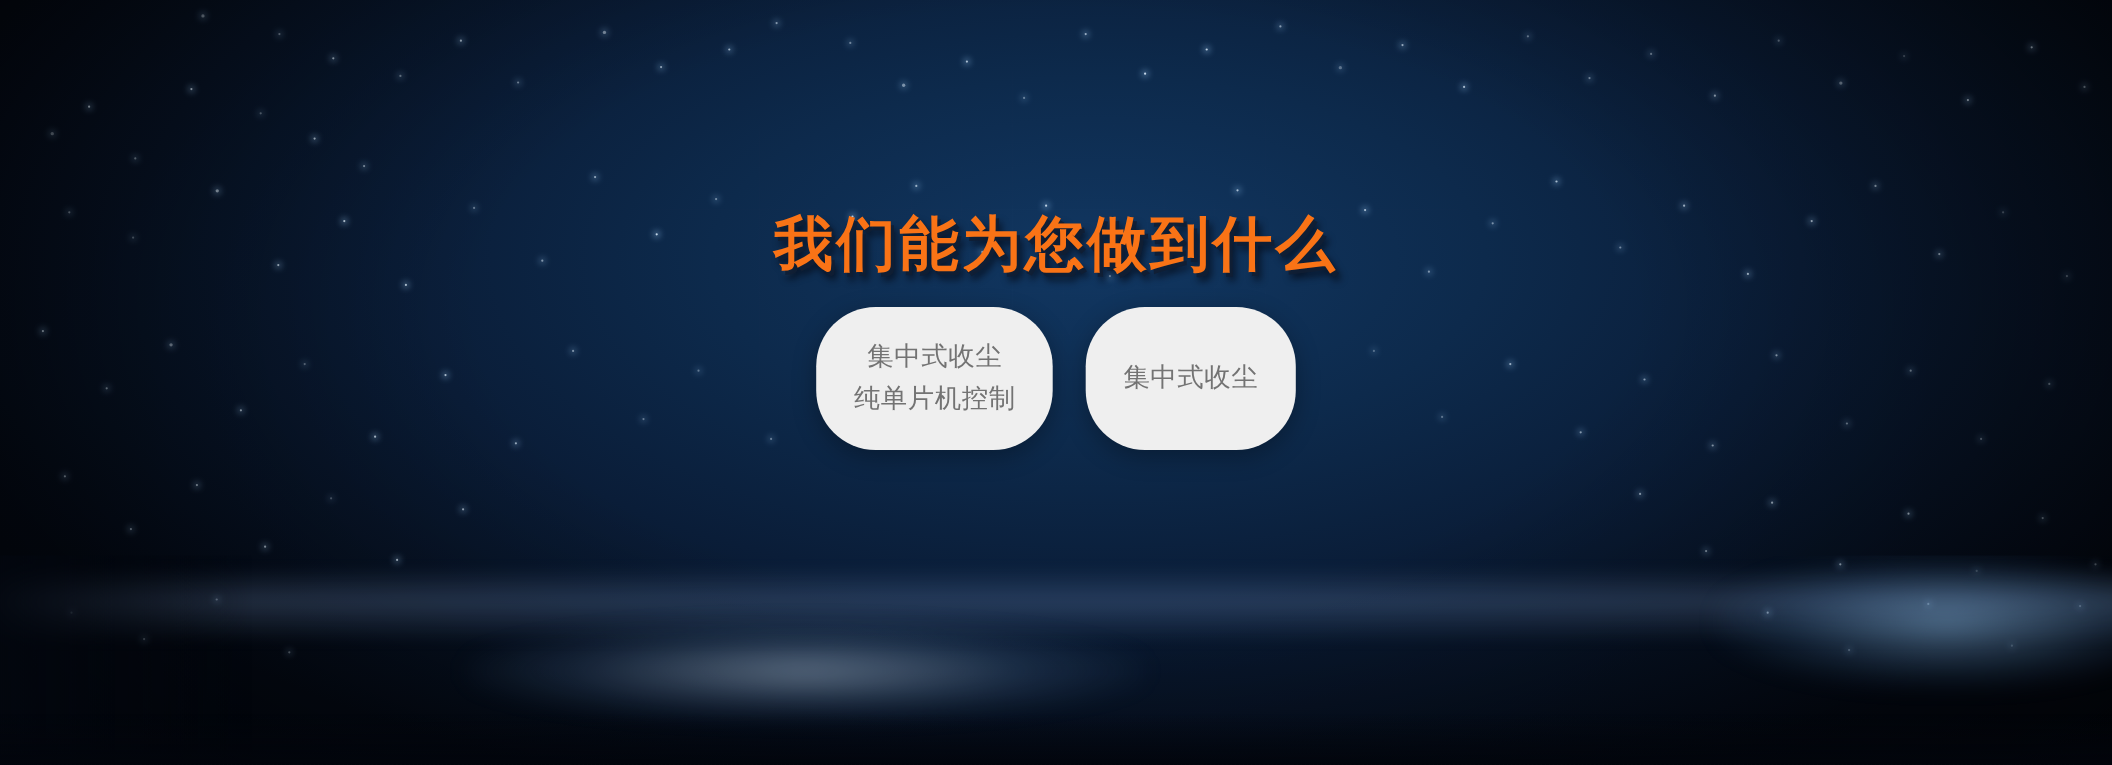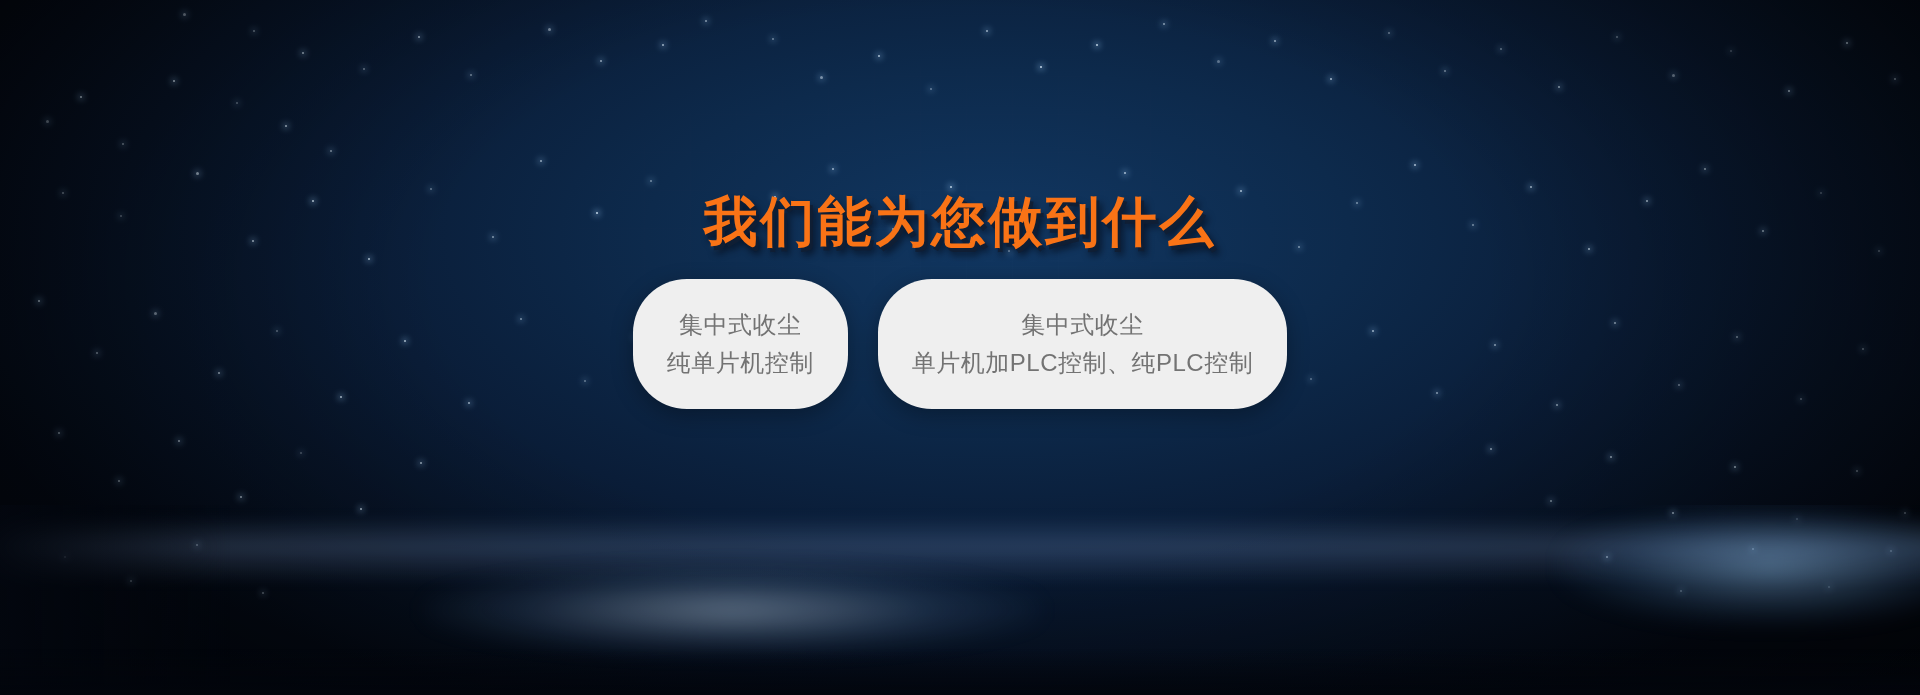--- a/index.html
+++ b/index.html
@@ -346,18 +346,17 @@
     <div class="pills">
 
       <div class="pill">
         <span class="pill-line">集中式收尘</span>
         <span class="pill-line">纯单片机控制</span>
       </div>
 
 
       <div class="pill">
         <span class="pill-line">集中式收尘</span>
-        <span class="pill-line">单片机加PLC控制、纯PLC控制</span>
       </div>
 
     </div>
   </div>
 </div>
 
 </body></html>

